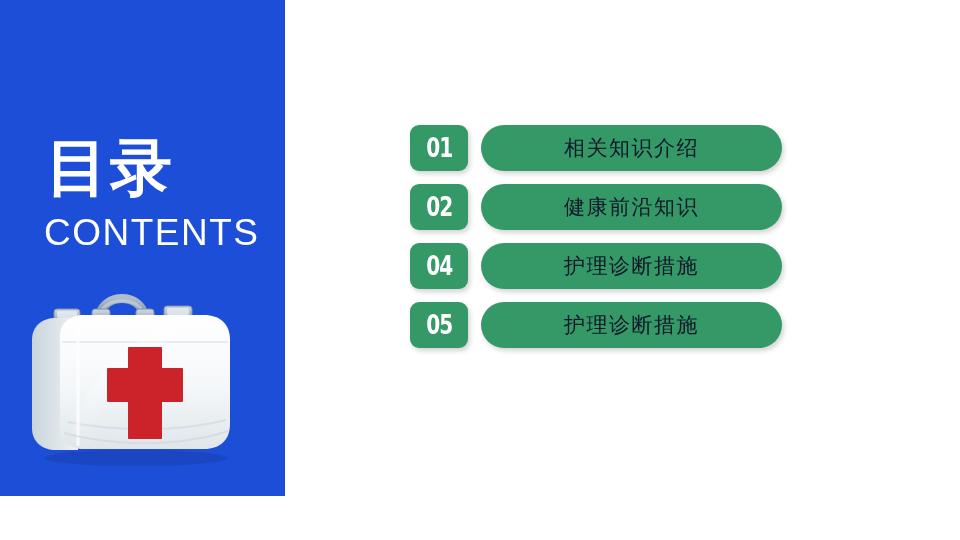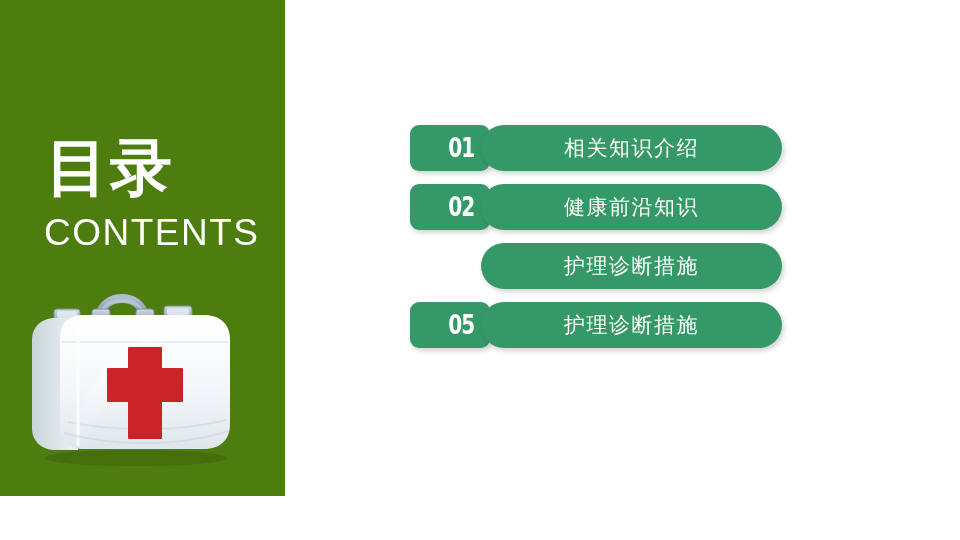--- a/index.html
+++ b/index.html
@@ -21,21 +21,21 @@
     background: #ffffff;
   }
 
   
   .left-panel {
     position: absolute;
     left: 0;
     top: 0;
     width: 285px;
     height: 496px;
-    background: #4d7c0f;
+    background: #1d4ed8;
   }
 
   .title-cn {
     position: absolute;
     left: 46px;
     top: 137px;
     font-size: 62px;
     line-height: 1;
     font-weight: bold;
     color: #ffffff;
@@ -85,21 +85,20 @@
     left: 0;
     top: 0;
     width: 58px;
     height: 46px;
     background: #349966;
     border-radius: 9px;
     box-shadow: 2px 3px 5px rgba(0,0,0,0.17);
     display: flex;
     align-items: center;
     justify-content: center;
-    padding-left: 22px;
   }
   .row-badge span {
     color: #ffffff;
     font-size: 26px;
     font-weight: bold;
     letter-spacing: -1px;
     font-family: "DejaVu Sans Condensed", "Liberation Sans Narrow", "Liberation Sans", sans-serif;
     transform: scaleX(0.86);
   }
 
@@ -110,21 +109,21 @@
     width: 301px;
     height: 46px;
     background: #349966;
     border-radius: 23px;
     box-shadow: 2px 3px 5px rgba(0,0,0,0.17);
     display: flex;
     align-items: center;
     justify-content: center;
   }
   .row-pill span {
-    color: #ffffff;
+    color: #0f172a;
     font-size: 21px;
     letter-spacing: 1.5px;
     white-space: nowrap;
   }
 </style>
 </head>
 <body>
 
 <div class="slide">
 
@@ -208,20 +207,23 @@
       <div class="row-badge">
         <span>02</span>
       </div>
       <div class="row-pill">
         <span>健康前沿知识</span>
       </div>
     </div>
 
 
     <div class="row">
+      <div class="row-badge">
+        <span>04</span>
+      </div>
       <div class="row-pill">
         <span>护理诊断措施</span>
       </div>
     </div>
 
     <div class="row">
       <div class="row-badge">
         <span>05</span>
       </div>
       <div class="row-pill">

